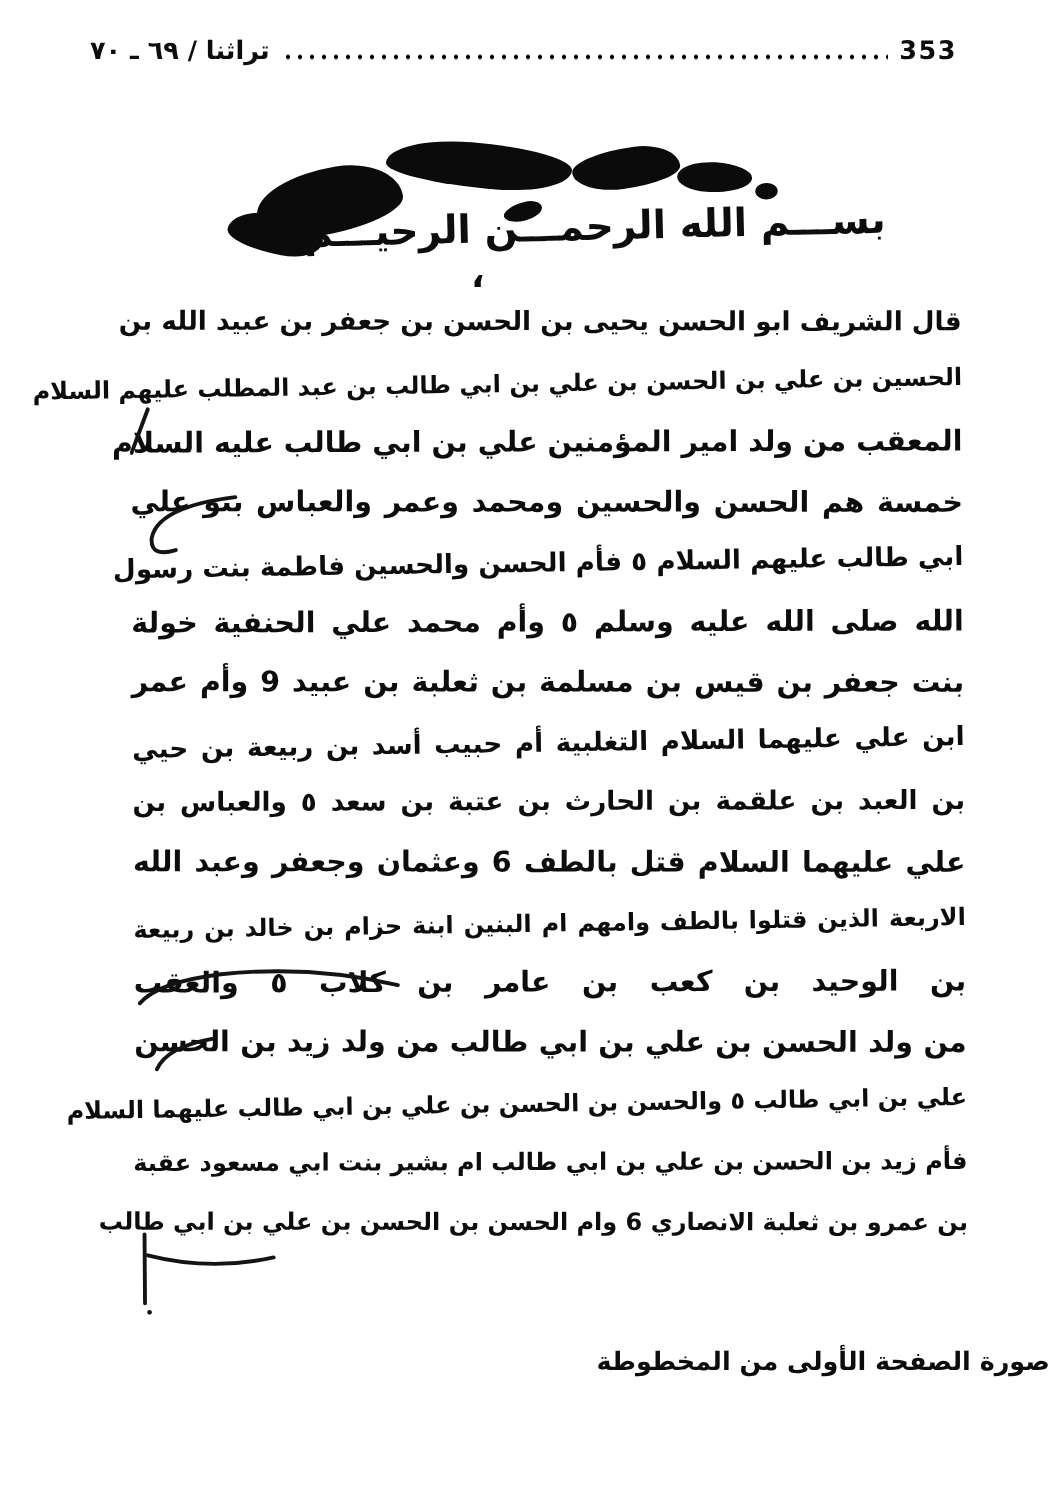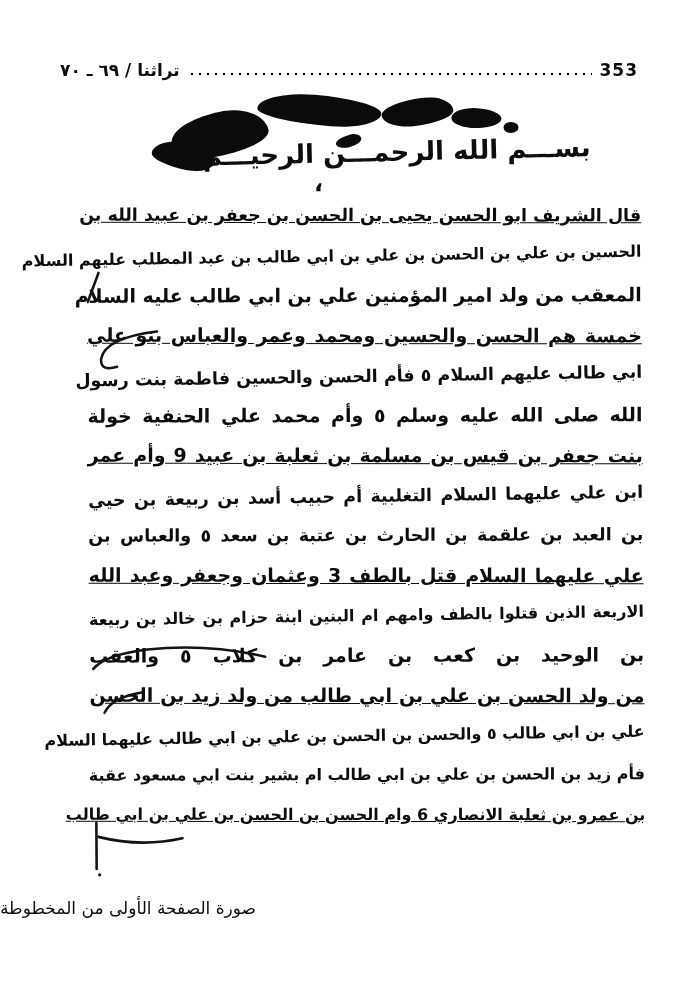--- a/index.html
+++ b/index.html
@@ -17,21 +17,21 @@
     position:absolute;top:24px;left:60px;right:62px;
     display:flex;direction:rtl;align-items:flex-end;
     font-weight:bold;font-size:17px;white-space:nowrap;
   }
   .hdr .pg{letter-spacing:1px;}
   .hdr .leader{
     flex:1;height:6px;margin:0 8px 3px 8px;
     background-image:radial-gradient(circle,#000 1.3px,transparent 1.6px);
     background-size:8px 6px;background-repeat:repeat-x;background-position:0 center;
   }
-  .hdr .jr{letter-spacing:.5px;margin-top:36px;}
+  .hdr .jr{letter-spacing:.5px;}
 
   
   .ms{
     position:absolute;top:95px;left:88px;width:555px;height:780px;
     direction:rtl;font-weight:bold;overflow:visible;
     transform:rotate(-0.4deg);
   }
   .basmala-row{position:relative;height:100px;}
   .basmala{
     position:absolute;right:50px;top:42px;
@@ -50,30 +50,30 @@
 
   .lines{position:relative;}
   .msl{
     height:40px;line-height:40px;
     font-size:19px;white-space:nowrap;
     text-align:justify;text-align-last:justify;text-justify:inter-word;
     overflow:visible;
   }
   .msl.s2{font-size:17.5px;}
   .msl.s3{font-size:16px;}
-  .msl:nth-child(3n+1){transform:rotate(.45deg);text-decoration:underline;}
+  .msl:nth-child(3n+1){transform:rotate(.45deg);}
   .msl:nth-child(3n+2){transform:rotate(-.5deg) translateY(1px);}
   .msl:nth-child(3n){transform:rotate(.25deg);}
 
   .swash{position:absolute;left:0;top:0;pointer-events:none;}
 
   
   .caption{
     position:absolute;top:898px;left:0;width:100%;
-    text-align:left;font-weight:normal;font-size:17px;letter-spacing:.5px;
+    text-align:right;font-weight:bold;font-size:17px;letter-spacing:.5px;
   }
 </style>
 </head>
 <body>
 
 <div class="page">
 
   <header class="hdr">
     <span class="pg">353</span>
     <span class="leader"></span>
@@ -97,21 +97,21 @@
     <div class="lines">
       <div class="msl s2">قال الشريف ابو الحسن يحيى بن الحسن بن جعفر بن عبيد الله بن</div>
       <div class="msl s3">الحسين بن علي بن الحسن بن علي بن ابي طالب بن عبد المطلب عليهم السلام</div>
       <div class="msl">المعقب من ولد امير المؤمنين علي بن ابي طالب عليه السلام</div>
       <div class="msl">خمسة هم الحسن والحسين ومحمد وعمر والعباس بنو علي</div>
       <div class="msl s2">ابي طالب عليهم السلام ٥ فأم الحسن والحسين فاطمة بنت رسول</div>
       <div class="msl">الله صلى الله عليه وسلم ٥ وأم محمد علي الحنفية خولة</div>
       <div class="msl">بنت جعفر بن قيس بن مسلمة بن ثعلبة بن عبيد 9 وأم عمر</div>
       <div class="msl s2">ابن علي عليهما السلام التغلبية أم حبيب أسد بن ربيعة بن حيي</div>
       <div class="msl s2">بن العبد بن علقمة بن الحارث بن عتبة بن سعد ٥ والعباس بن</div>
-      <div class="msl">علي عليهما السلام قتل بالطف 3 وعثمان وجعفر وعبد الله</div>
+      <div class="msl">علي عليهما السلام قتل بالطف 6 وعثمان وجعفر وعبد الله</div>
       <div class="msl s3">الاربعة الذين قتلوا بالطف وامهم ام البنين ابنة حزام بن خالد بن ربيعة</div>
       <div class="msl">بن الوحيد بن كعب بن عامر بن كلاب ٥ والعقب</div>
       <div class="msl">من ولد الحسن بن علي بن ابي طالب من ولد زيد بن الحسن</div>
       <div class="msl s3">علي بن ابي طالب ٥ والحسن بن الحسن بن علي بن ابي طالب عليهما السلام</div>
       <div class="msl s3">فأم زيد بن الحسن بن علي بن ابي طالب ام بشير بنت ابي مسعود عقبة</div>
       <div class="msl s3">بن عمرو بن ثعلبة الانصاري 6 وام الحسن بن الحسن بن علي بن ابي طالب</div>
     </div>
 
     <svg class="swash" width="555" height="780" viewBox="0 0 555 780" fill="none" stroke="#141414" stroke-width="2.6" stroke-linecap="round">
       <path d="M12 176 L1 205"></path>

